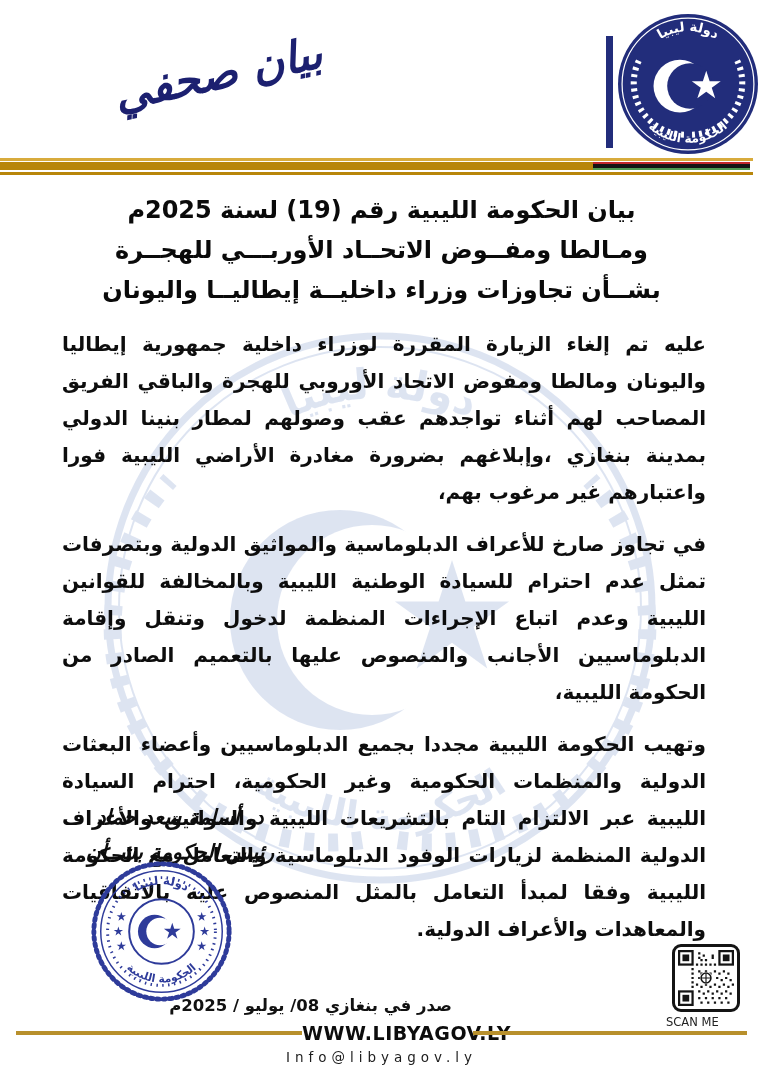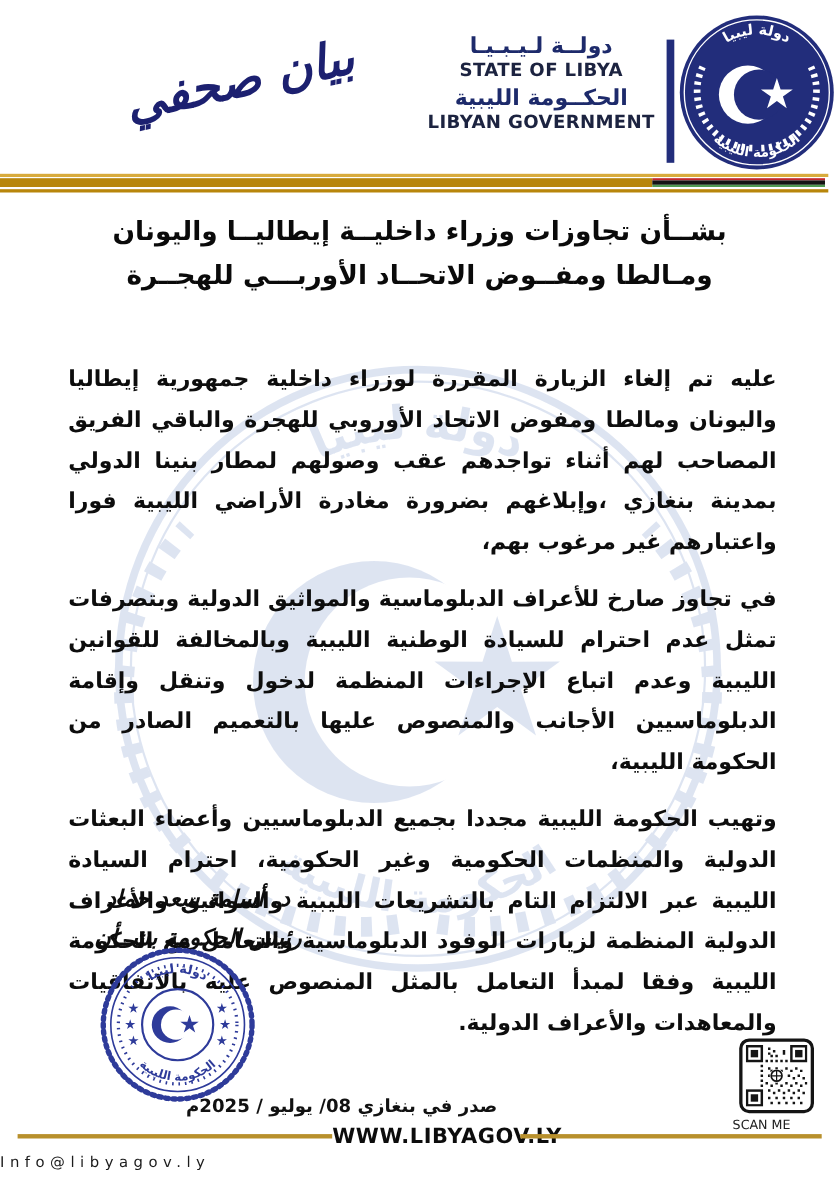--- a/index.html
+++ b/index.html
@@ -70,37 +70,31 @@
   .qr-label{font-size:11.5px;color:#222;margin-top:3px;font-family:"DejaVu Sans",sans-serif;}
   
   .f-line{position:absolute;height:4px;background:#b8902c;top:1031px;}
   .f-line.left{left:16px;width:286px;}
   .f-line.right{left:473px;width:274px;}
   .f-url{
     position:absolute;left:302px;top:1022px;width:171px;text-align:center;
     font-size:19px;font-weight:bold;color:#0c0c0c;letter-spacing:.5px;
   }
   .f-email{
-    position:absolute;left:0;top:1049px;width:763px;
+    position:absolute;left:0;top:1049px;width:763px;text-align:center;
     font-size:13.5px;color:#1c1c1c;letter-spacing:5px;
   }
 </style>
 </head>
 <body>
 
 <div class="page">
 
   <div class="calligraphy">بيان صحفي</div>
 
-  <div class="header-text">
-    <div class="ar">دولــة لـيـبـيـا</div>
-    <div class="en">STATE OF LIBYA</div>
-    <div class="ar">الحكــومة الليبية</div>
-    <div class="en">LIBYAN GOVERNMENT</div>
-  </div>
 
   <div class="header-divider"></div>
 
   <svg class="logo" viewBox="0 0 140 140">
     <defs>
       <path id="star5" d="M0,-10 L2.23,-3.07 L9.51,-3.09 L3.61,1.17 L5.88,8.09 L0,3.8 L-5.88,8.09 L-3.61,1.17 L-9.51,-3.09 L-2.23,-3.07 Z"></path>
       <path id="lg-top" d="M18,70 A52,52 0 0 1 122,70" fill="none"></path>
       <path id="lg-bot" d="M12,70 A58,58 0 0 0 128,70" fill="none"></path>
     </defs>
     <circle cx="70" cy="70" r="69" fill="#222d7b"></circle>
@@ -127,22 +121,23 @@
         <div class="r"></div>
           <div class="k"></div>
           <div class="g"></div>
       </div>
     </div>
     <div class="g2"></div>
     <div class="l2"></div>
   </div>
 
   <div class="doc-title">
+    <div>بيان الحكومة الليبية رقم (19) لسنة 2025م</div>
+    <div>ومـالطا ومفــوض الاتحــاد الأوربـــي للهجــرة</div>
     <div>بشــأن تجاوزات وزراء داخليــة إيطاليــا واليونان</div>
-    <div>ومـالطا ومفــوض الاتحــاد الأوربـــي للهجــرة</div>
   </div>
 
   <svg class="watermark" viewBox="0 0 560 560">
     <circle cx="280" cy="280" r="272" fill="none" stroke="#c3cfe7" stroke-width="7"></circle>
     <circle cx="280" cy="280" r="261" fill="none" stroke="#c3cfe7" stroke-width="2"></circle>
     <path d="M262,512 A216,216 0 0 1 70,152" fill="none" stroke="#c3cfe7" stroke-width="18" stroke-dasharray="10 14"></path>
     <path d="M298,512 A216,216 0 0 0 490,152" fill="none" stroke="#c3cfe7" stroke-width="18" stroke-dasharray="10 14"></path>
     <circle cx="240" cy="292" r="110" fill="#c3cfe7"></circle>
     <circle cx="272" cy="292" r="95" fill="#ffffff"></circle>
     <use href="#star5" transform="translate(352,292) scale(6)" fill="#c3cfe7"></use>

